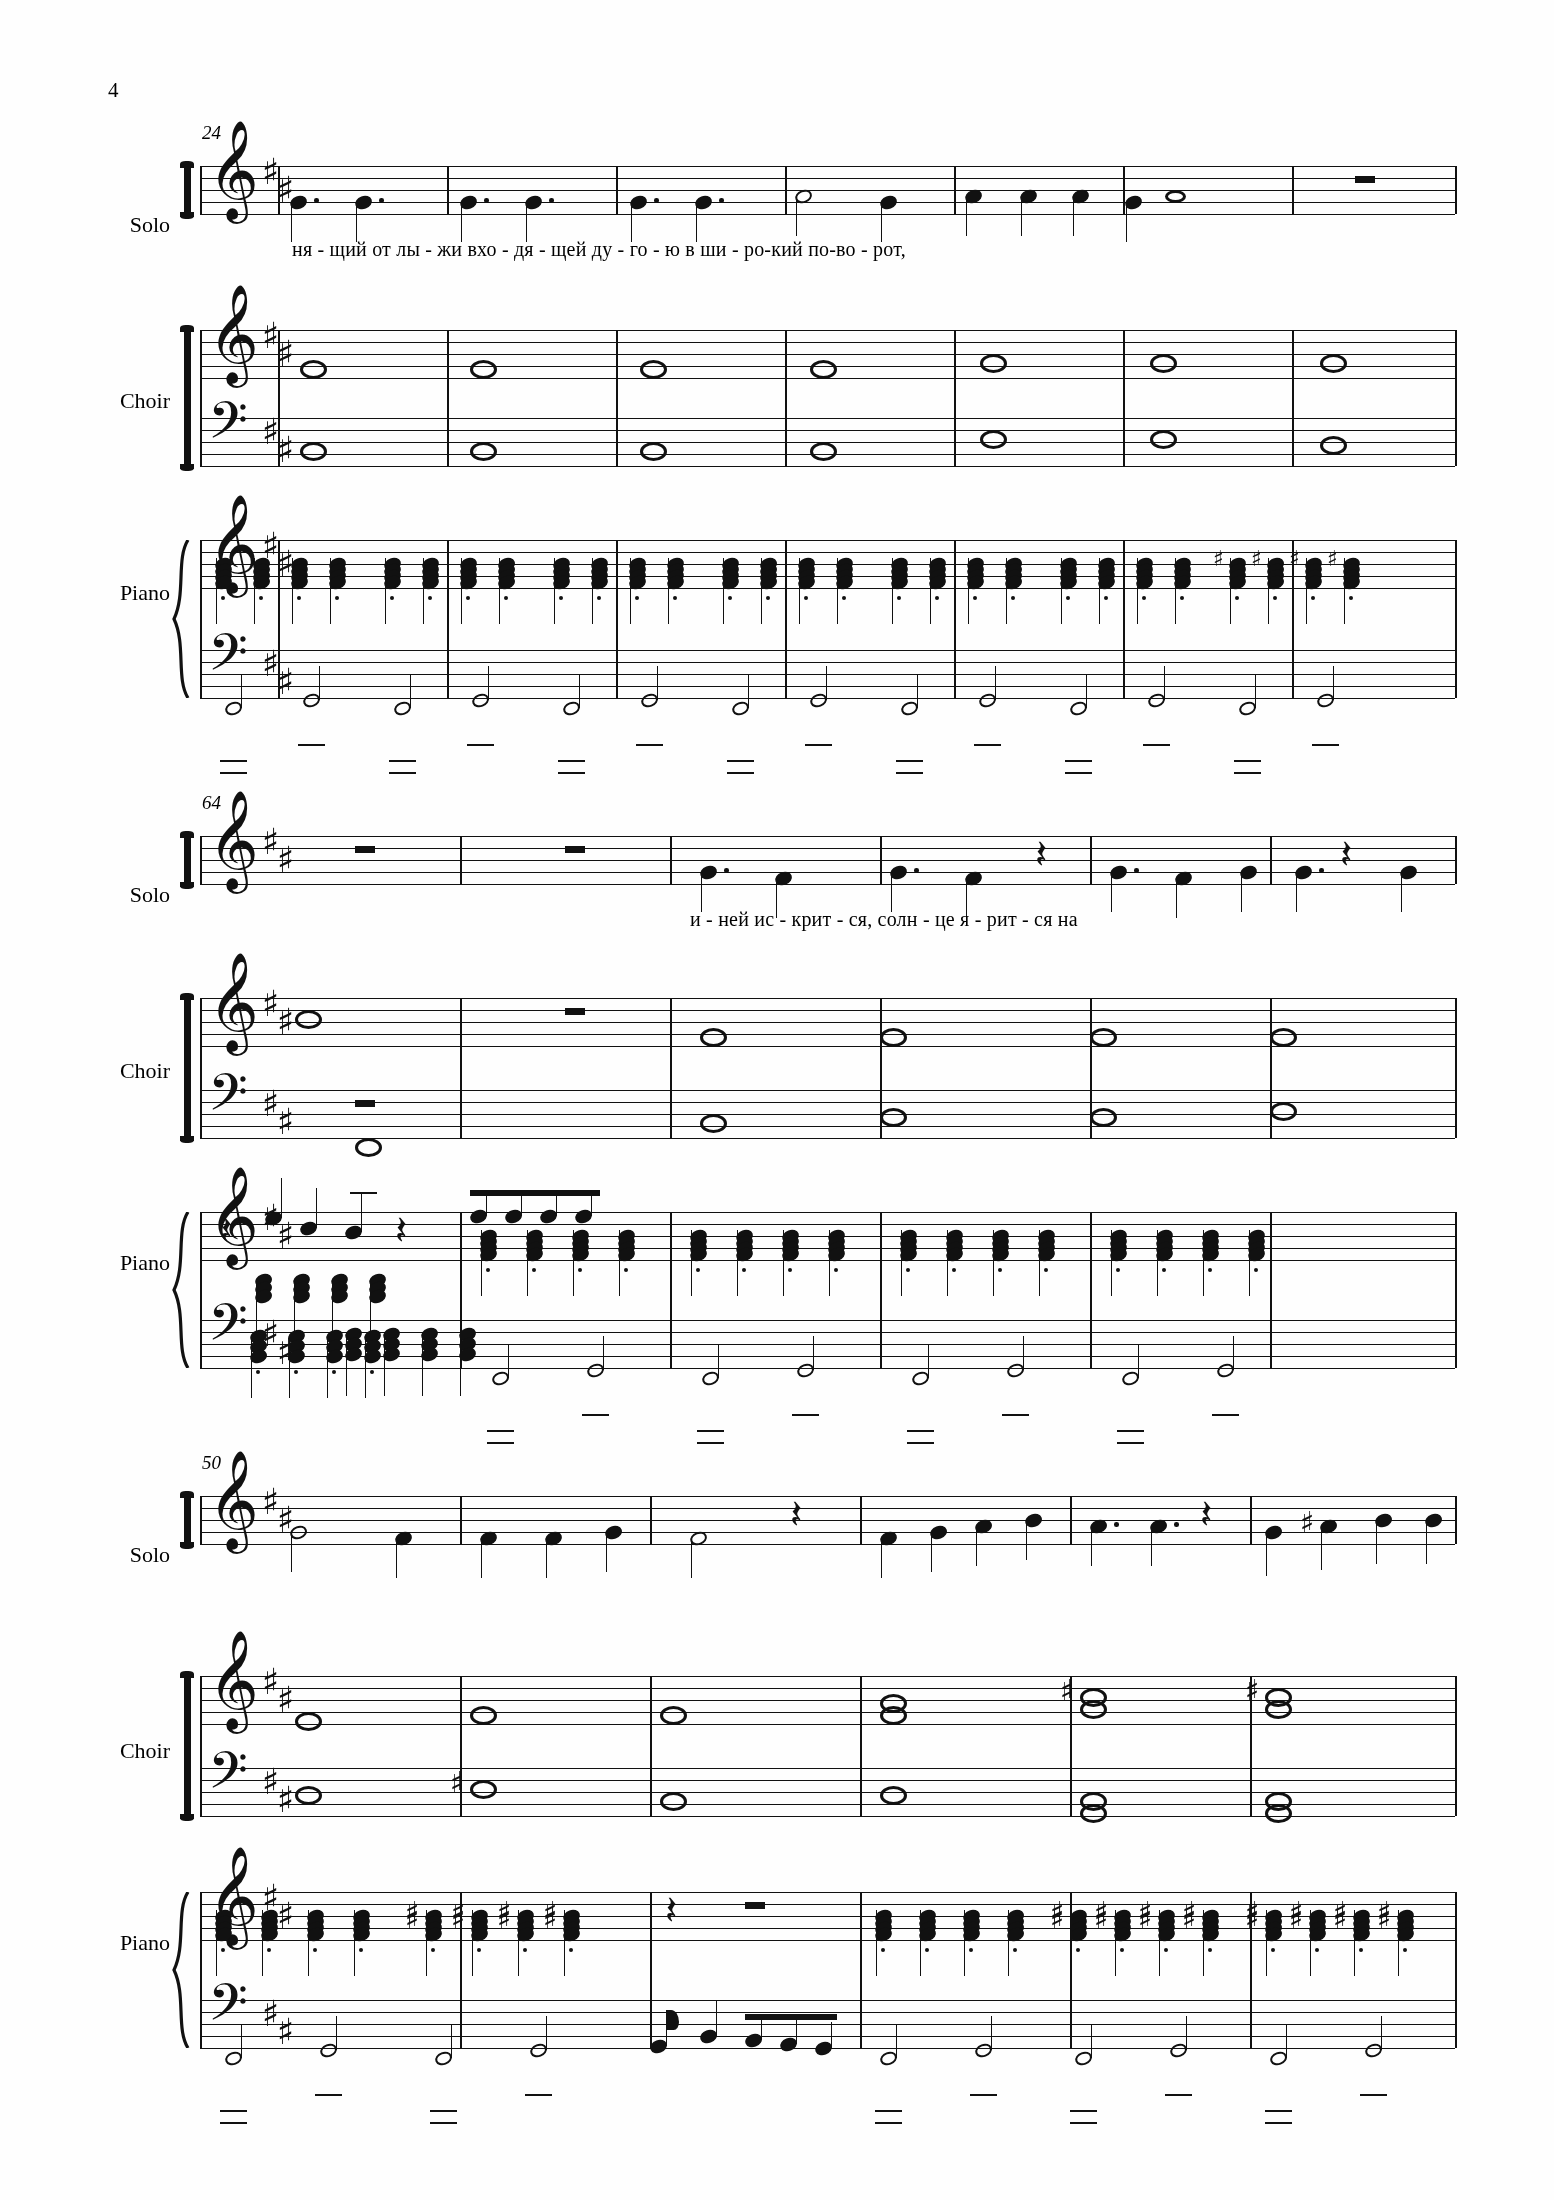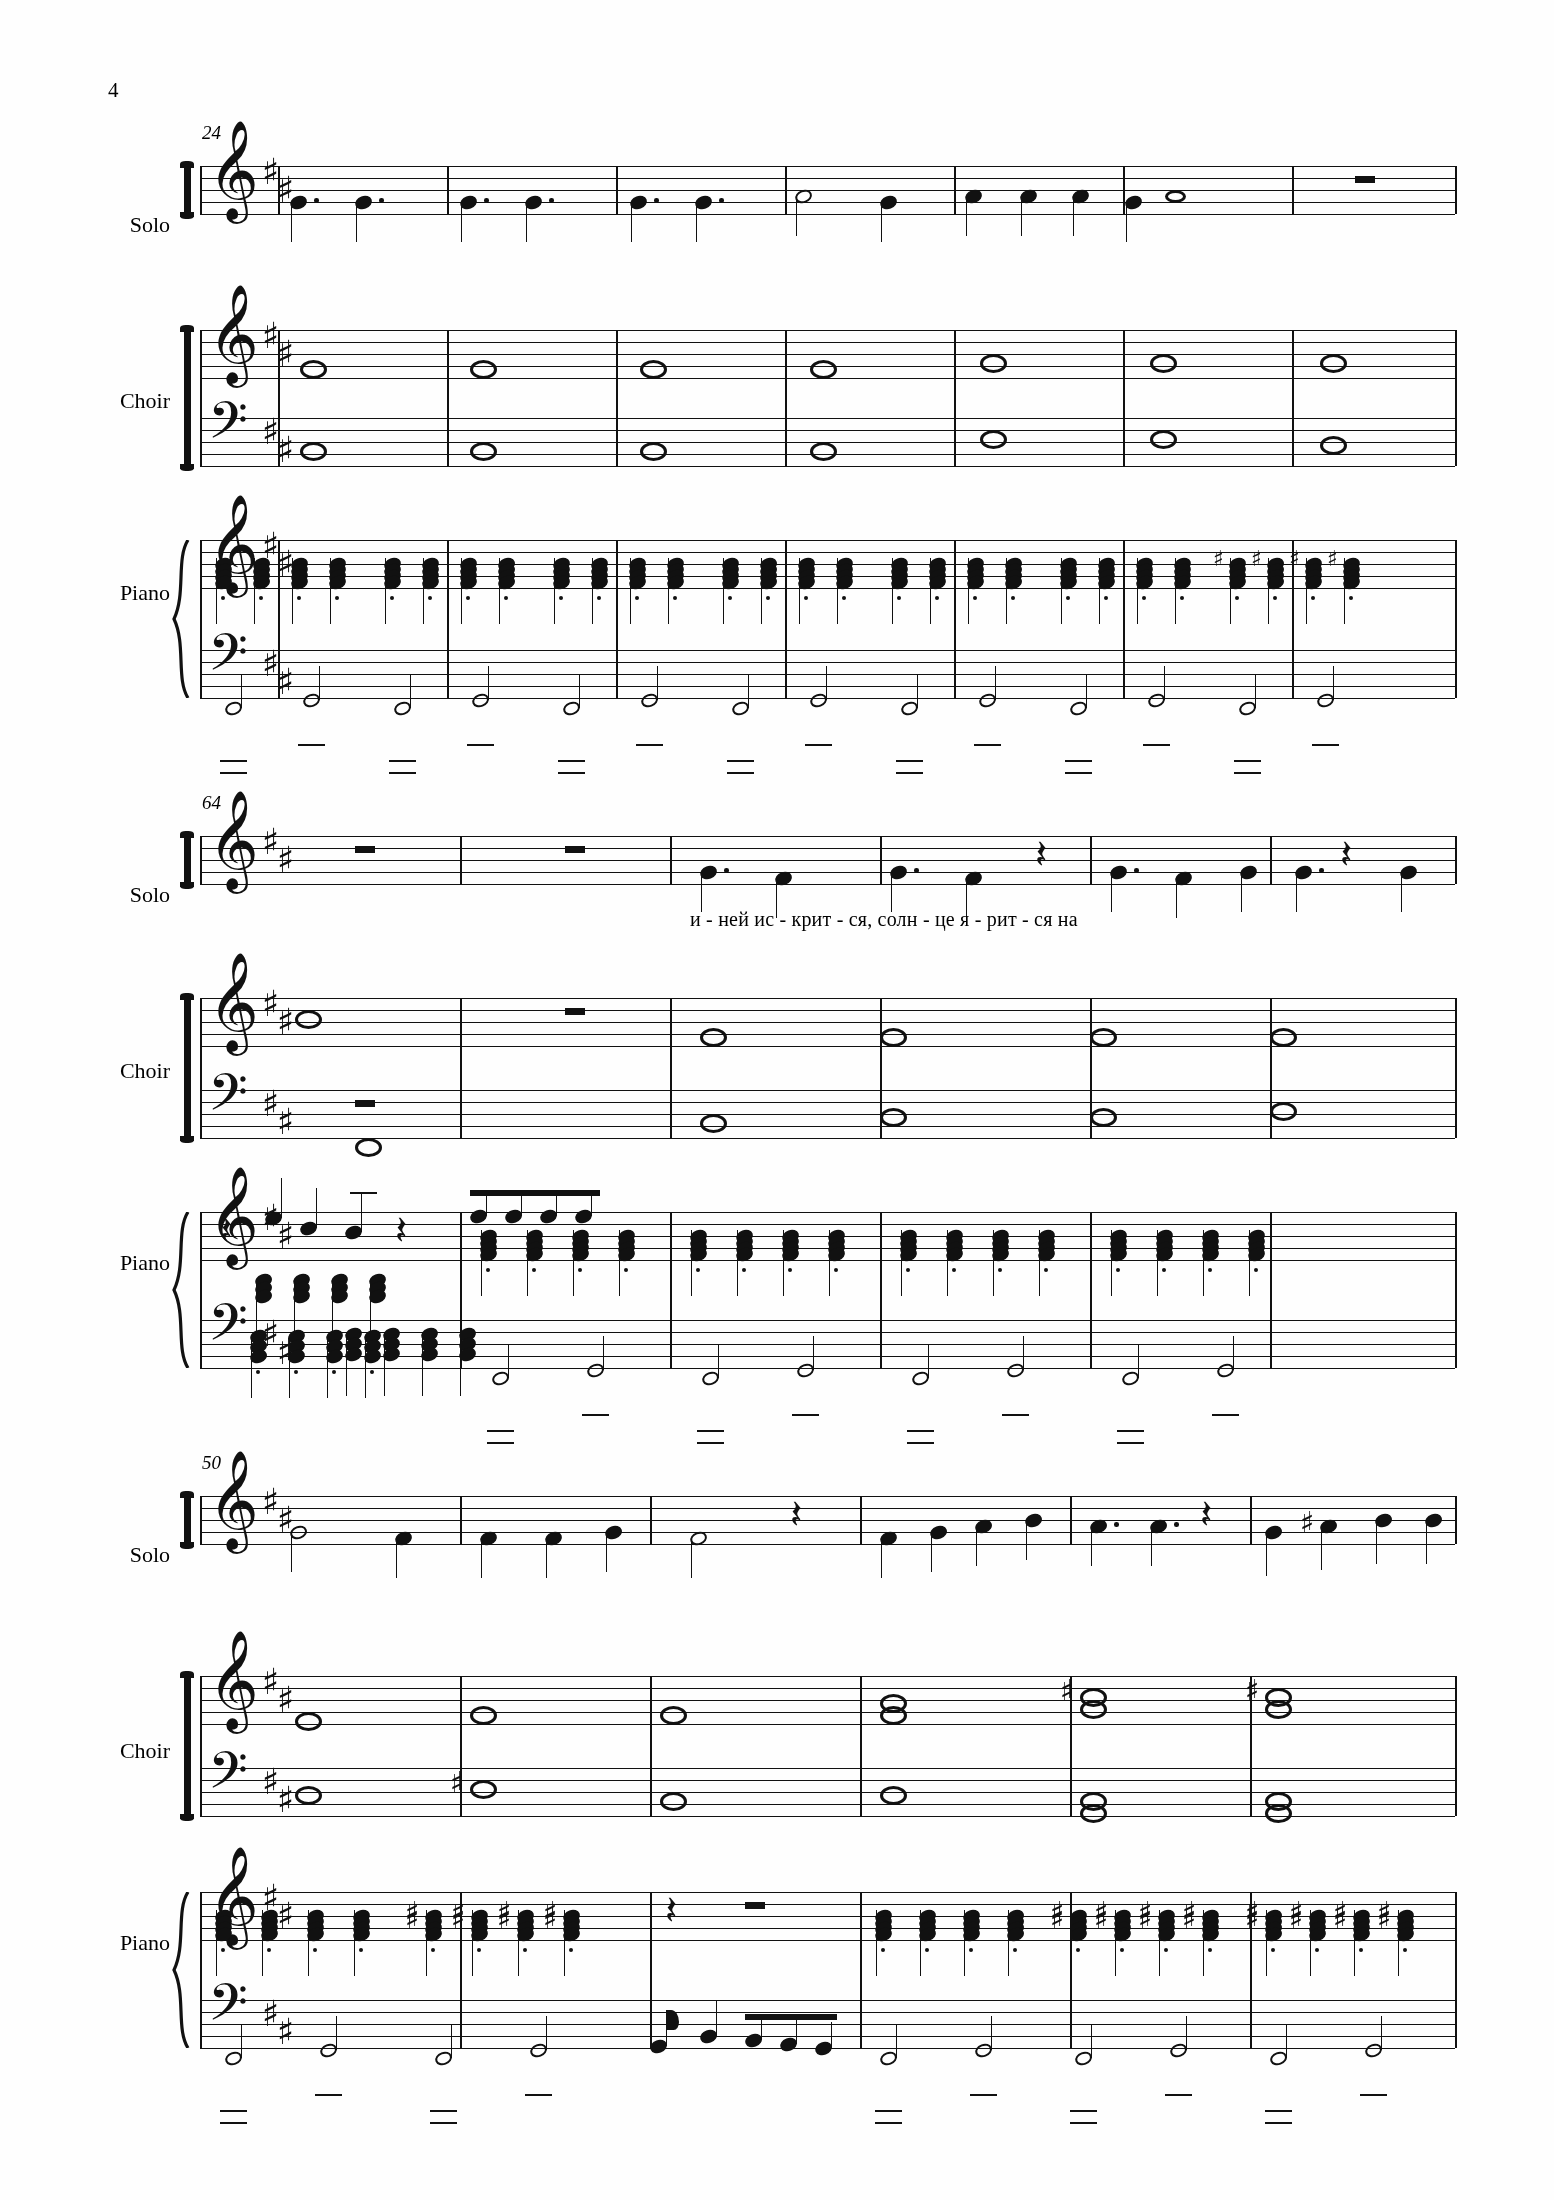--- a/index.html
+++ b/index.html
@@ -359,20 +359,21 @@
         <div class="stem" style="left:0.5px;top:6px;height:40px;"></div>
       </div>
       <div class="note" style="left:1125px;top:46px;">
         <div class="head"></div>
         <div class="stem" style="left:0.5px;top:6px;height:40px;"></div>
       </div>
       <div class="note" style="left:1165px;top:40px;">
         <div class="head open whole"></div>
       </div>
       <div class="rest-whole" style="left:1355px;top:26px;"></div>
+      <div class="lyrics" style="left:292px;top:88px;">ня - щий  от  лы - жи  вхо - дя - щей  ду - го - ю в ши - ро-кий по-во - рот,</div>
       <div class="note" style="left:300px;top:210px;">
         <div class="head whole"></div>
       </div>
       <div class="note" style="left:470px;top:210px;">
         <div class="head whole"></div>
       </div>
       <div class="note" style="left:640px;top:210px;">
         <div class="head whole"></div>
       </div>
       <div class="note" style="left:810px;top:210px;">

